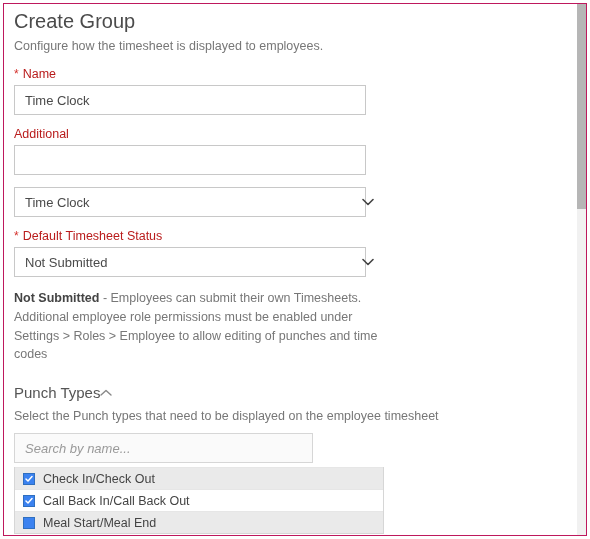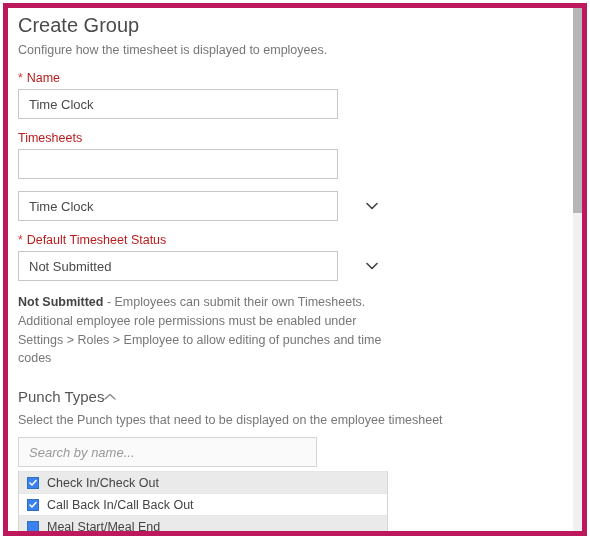--- a/index.html
+++ b/index.html
@@ -3,21 +3,21 @@
 <meta charset="utf-8">
 <style>
   * { box-sizing: border-box; margin: 0; padding: 0; }
   html, body { width: 590px; height: 539px; overflow: hidden; font-family: Arial, Helvetica, sans-serif; }
   body { background: #ffffff; position: relative; }
 
   .window {
     position: absolute;
     left: 3px; top: 3px;
     width: 584px; height: 533px;
-    border: 5px solid #be185d;
+    border: 1px solid #be185d;
     background: #ffffff;
     display: flex;
   }
   .content {
     flex: 1;
     padding: 6px 10px 0 10px;
     overflow: hidden;
     color: #4a4a4a;
   }
   .scrollbar-track {
@@ -52,21 +52,21 @@
     margin-bottom: 4px;
     display: block;
   }
   .req::before {
     content: "*";
     color: #d4312c;
     margin-right: 4px;
     font-size: 12px;
   }
   .input, .select {
-    width: 320px;
+    width: 352px;
     height: 30px;
     border: 1px solid #c8c8c8;
     background: #ffffff;
     font-size: 13px;
     color: #4a4a4a;
     padding: 0 10px;
     font-family: inherit;
   }
   .select-wrap { position: relative; width: 370px; }
   .select { appearance: none; -webkit-appearance: none; padding-right: 30px; }
@@ -156,21 +156,21 @@
     <div class="subtitle">Configure how the timesheet is displayed to employees.</div>
 
     
     <div class="field">
       <span class="label req">Name</span>
       <input class="input" type="text" value="Time Clock" style="">
     </div>
 
     
     <div class="field">
-      <span class="label">Timesheets</span>
+      <span class="label">Additional</span>
       <input class="input" type="text" value="" style="">
     </div>
 
     
     <div class="field">
       <div class="select-wrap">
         <input class="select" readonly="" value="Time Clock" style="">
         <span class="chev">
           <svg width="12" height="8" viewBox="0 0 12 8">
               <path d="M1 1.5 L6 6.5 L11 1.5" stroke="#444" stroke-width="1.6" fill="none" stroke-linecap="round" stroke-linejoin="round"></path>

